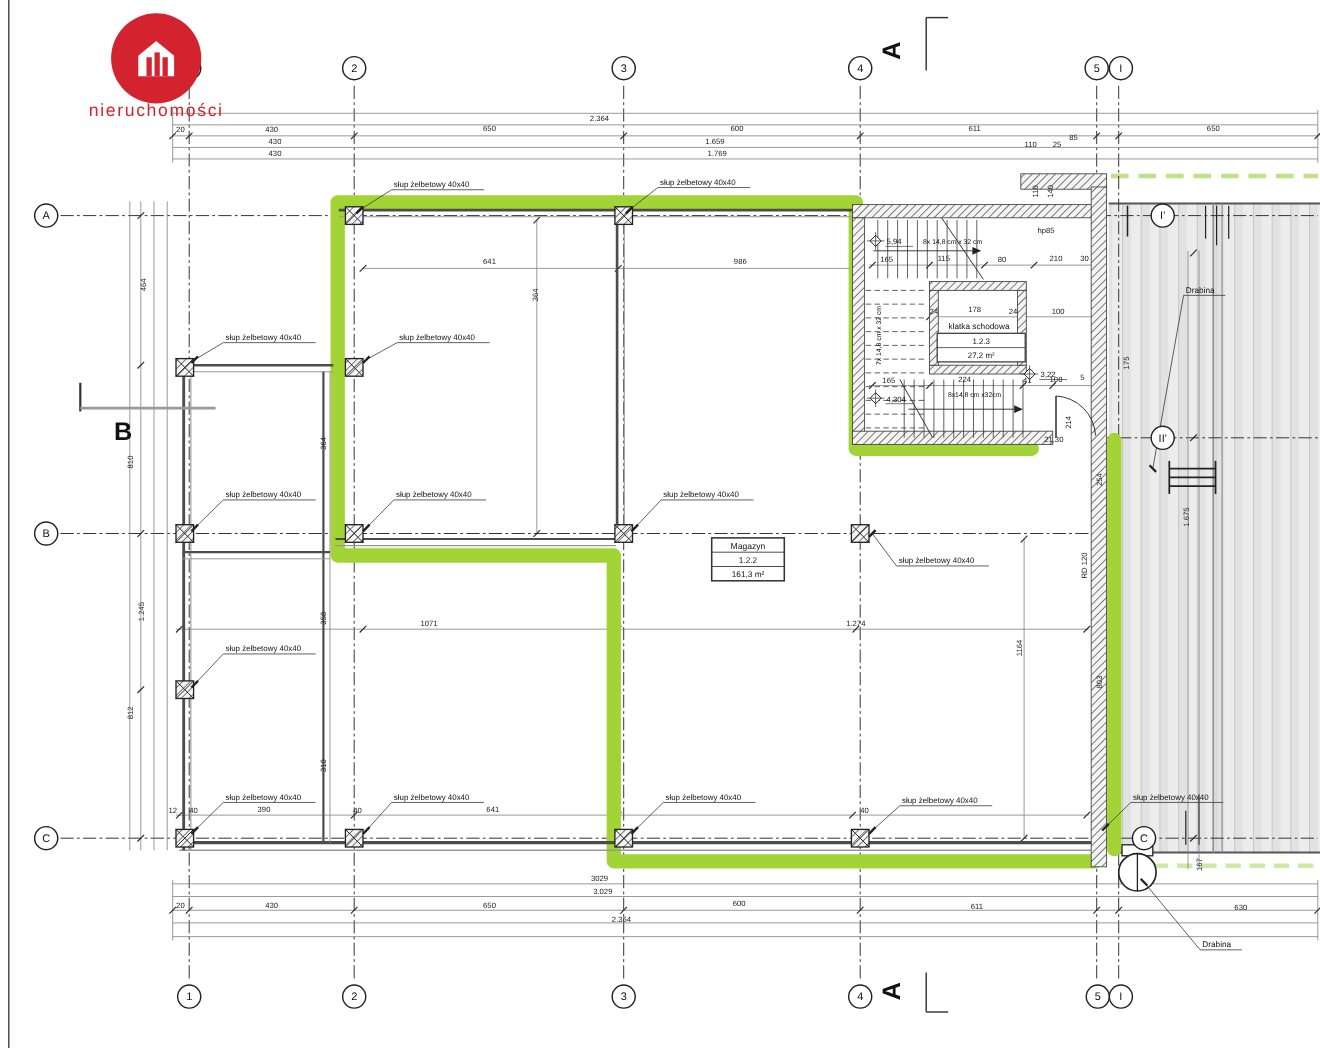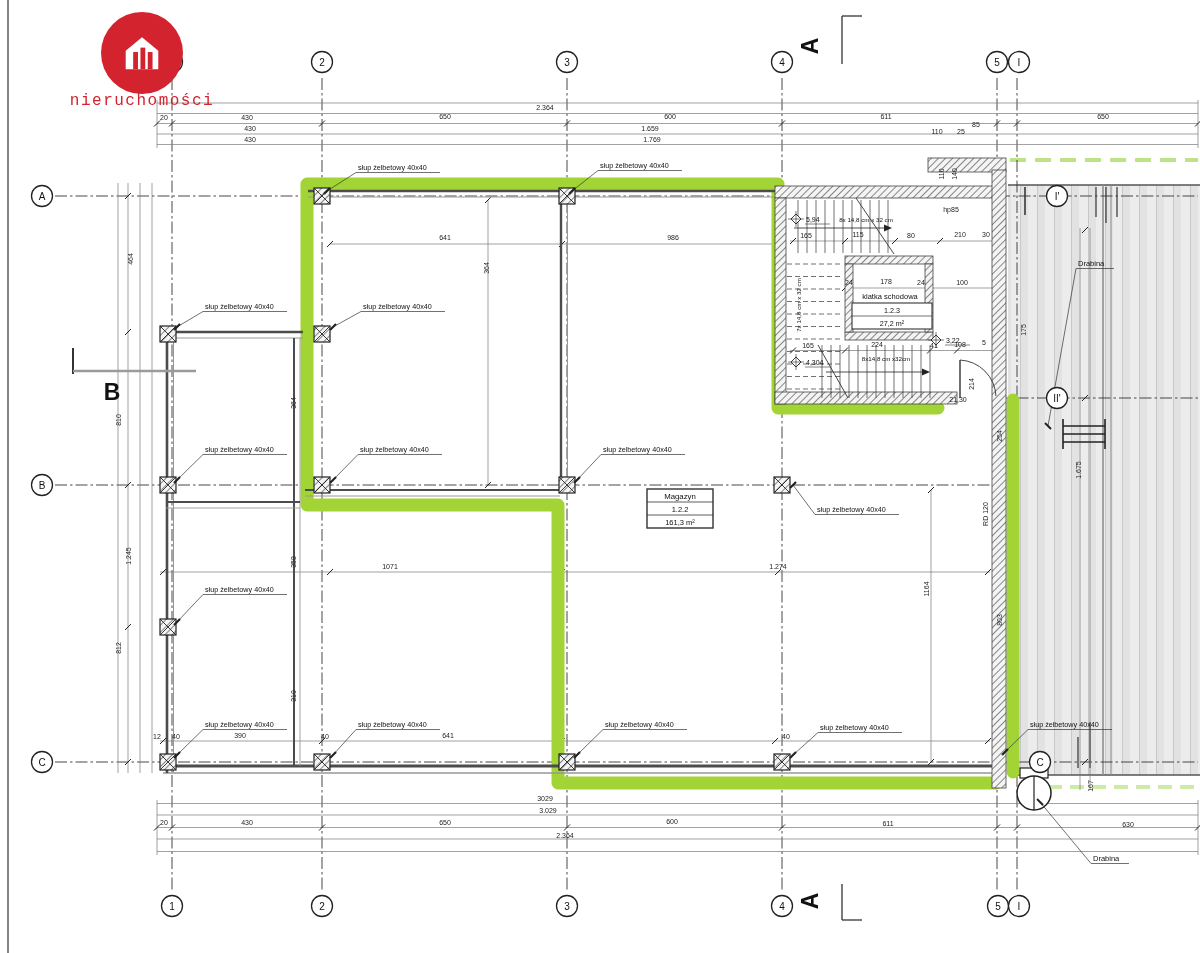--- a/index.html
+++ b/index.html
@@ -16,21 +16,21 @@
 
 <div class="logo">
   <div class="logo-mark" id="logo-mark" style="background: rgb(210, 35, 46);">
     <svg width="46" height="46" viewBox="0 0 24 24" aria-hidden="true">
       <path d="M3.5 20.5 V10.8 L12 3.8 L20.5 10.8 V20.5 Z" fill="#ffffff"></path>
       <rect id="lg1" x="7.4" y="11.5" width="2.5" height="9" fill="#d2232e"></rect>
       <rect id="lg2" x="11.2" y="9.2" width="2.5" height="11.3" fill="#d2232e"></rect>
       <rect id="lg3" x="15" y="11.5" width="2.5" height="9" fill="#d2232e"></rect>
     </svg>
   </div>
-  <div class="logo-sub" id="brandsub" style="color: rgb(210, 35, 46); font-family: Liberation Mono, monospace;">nieruchomości</div>
+  <div class="logo-sub" id="brandsub" style="color: rgb(210, 35, 46);">nieruchomości</div>
 </div>
 
 <svg id="plan" width="1200" height="953" viewBox="0 0 1200 953">
   <defs>
     <pattern id="hatch" width="5" height="5" patternUnits="userSpaceOnUse" patternTransform="rotate(45)">
       <rect width="5" height="5" fill="#f4f4f4"></rect>
       <line x1="0" y1="0" x2="0" y2="5" stroke="#565656" stroke-width="1.4"></line>
     </pattern>
     <pattern id="stripes" width="17" height="17" patternUnits="userSpaceOnUse">
       <rect width="17" height="17" fill="#ececec"></rect>

